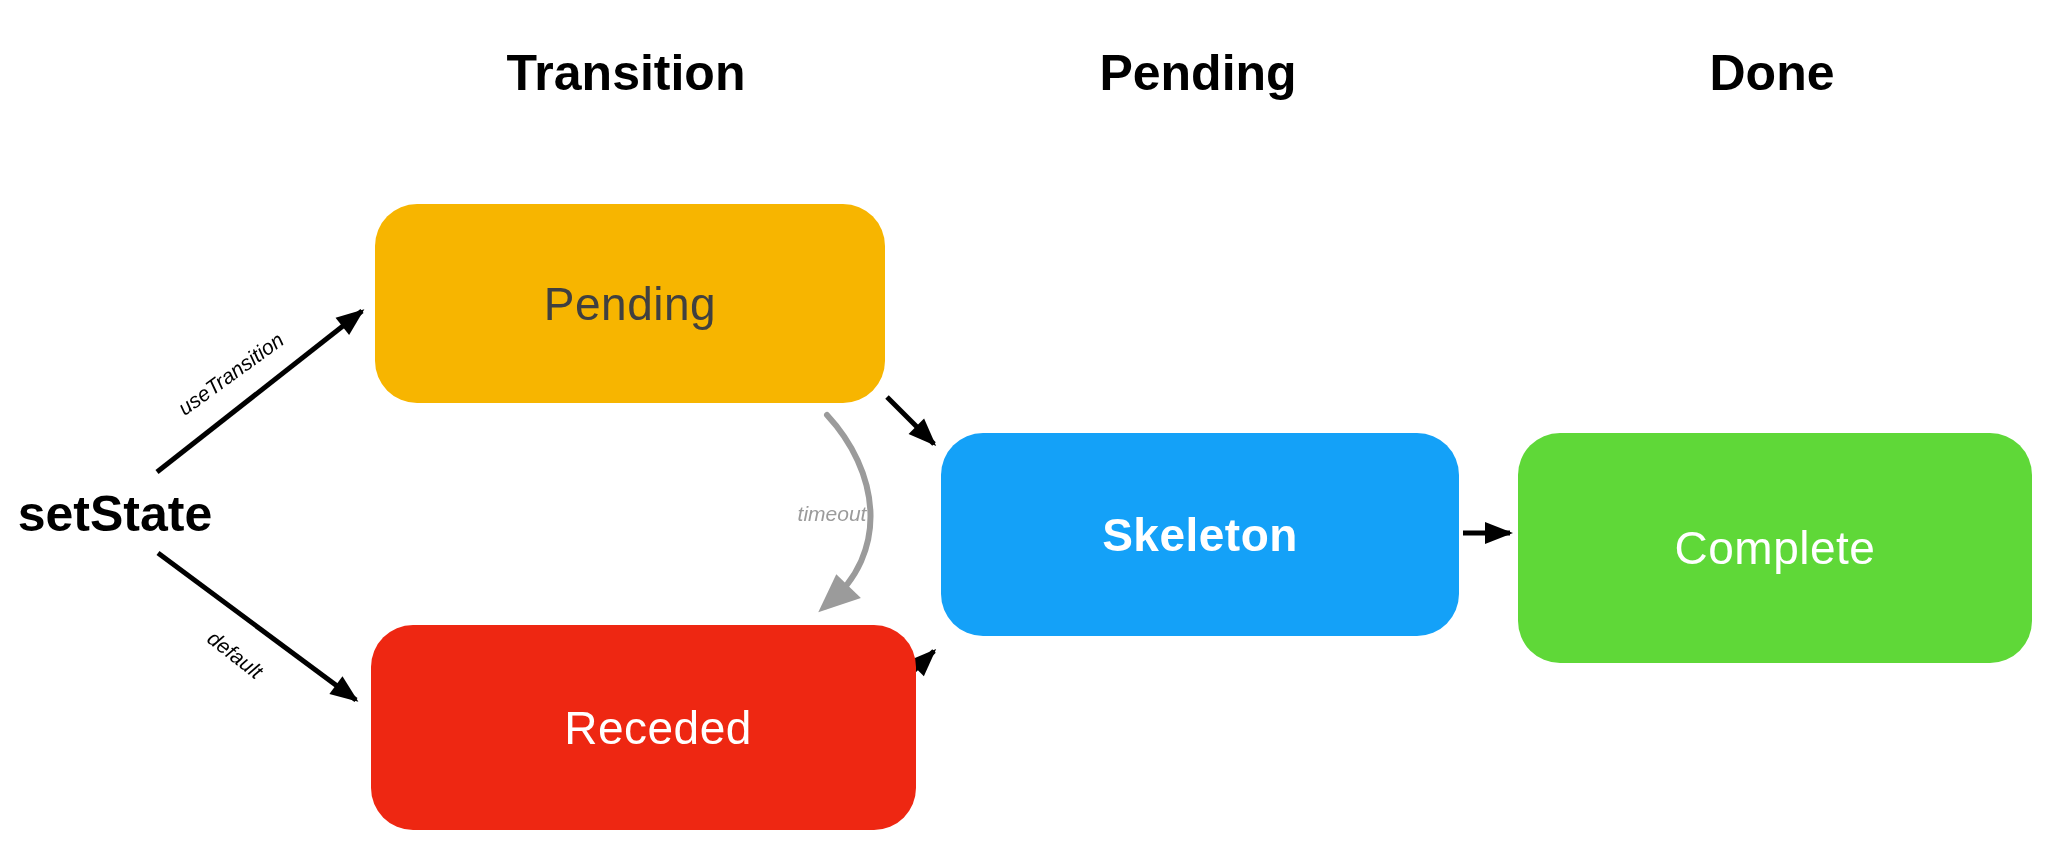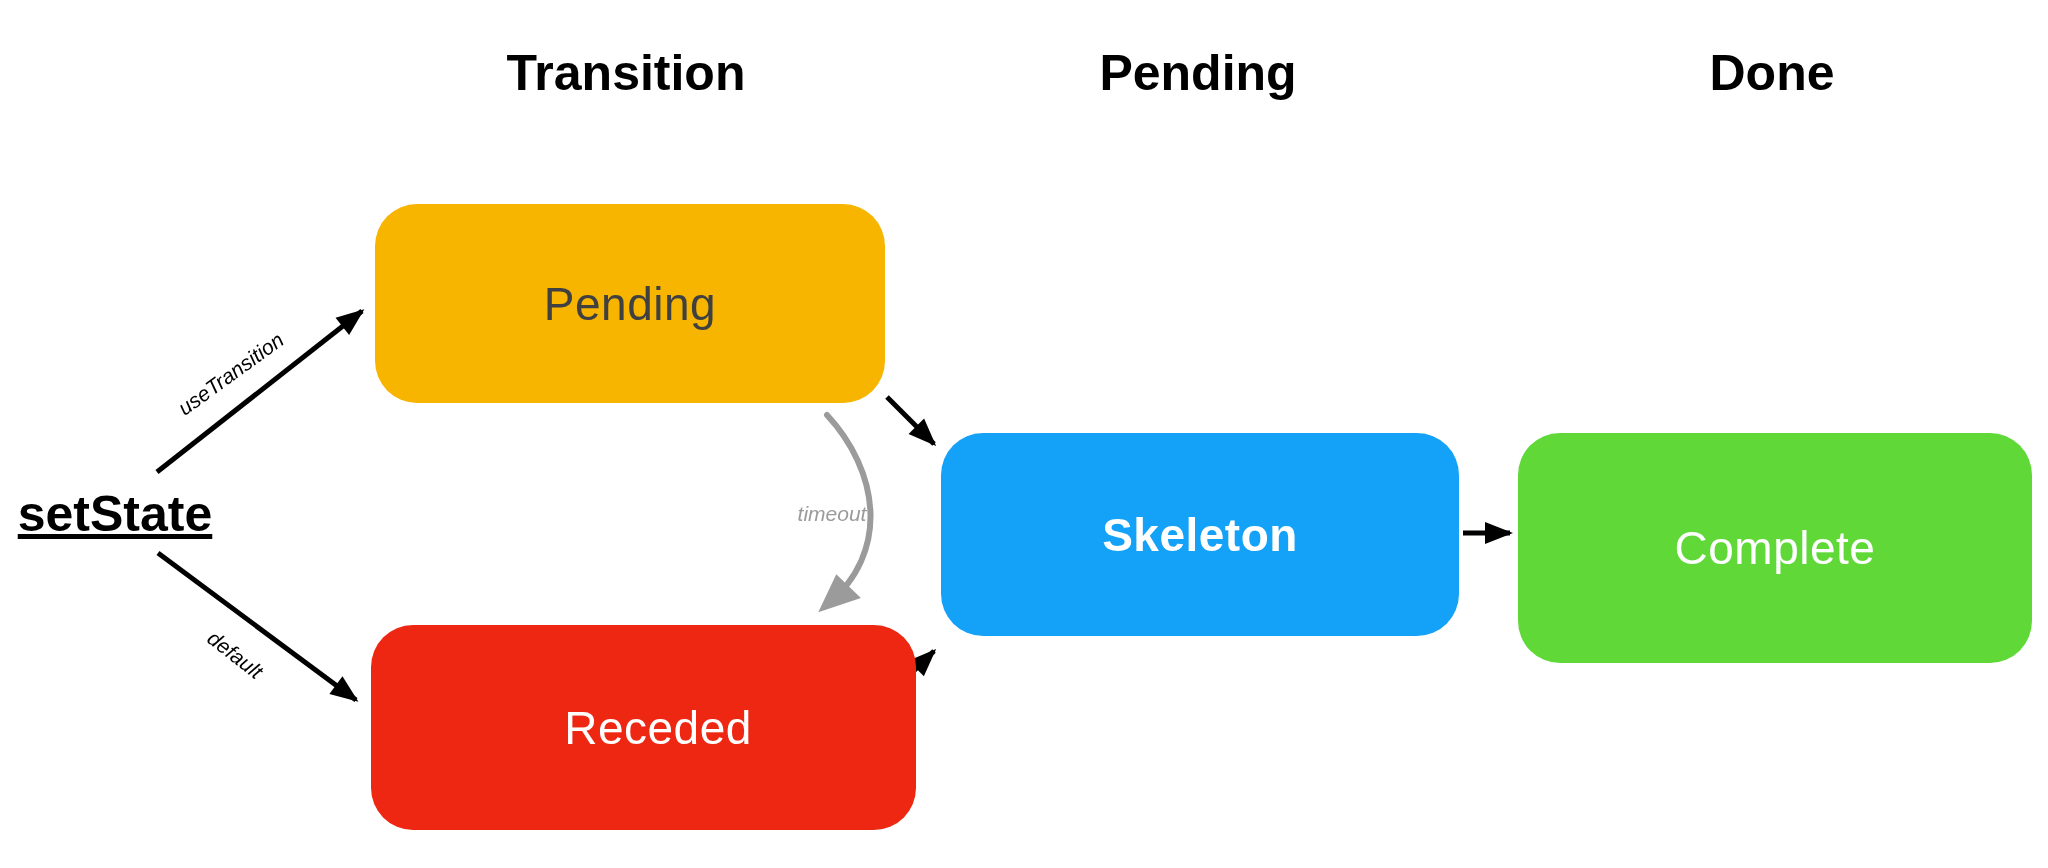--- a/index.html
+++ b/index.html
@@ -19,21 +19,20 @@
     color: #000000;
     white-space: nowrap;
   }
   .source-label {
     position: absolute;
     transform: translate(-50%, -50%);
     font-size: 50px;
     font-weight: bold;
     color: #000000;
     white-space: nowrap;
-    text-decoration: underline;
   }
   .node {
     position: absolute;
     border-radius: 42px;
     display: flex;
     align-items: center;
     justify-content: center;
   }
   .node-label {
     font-size: 46px;

